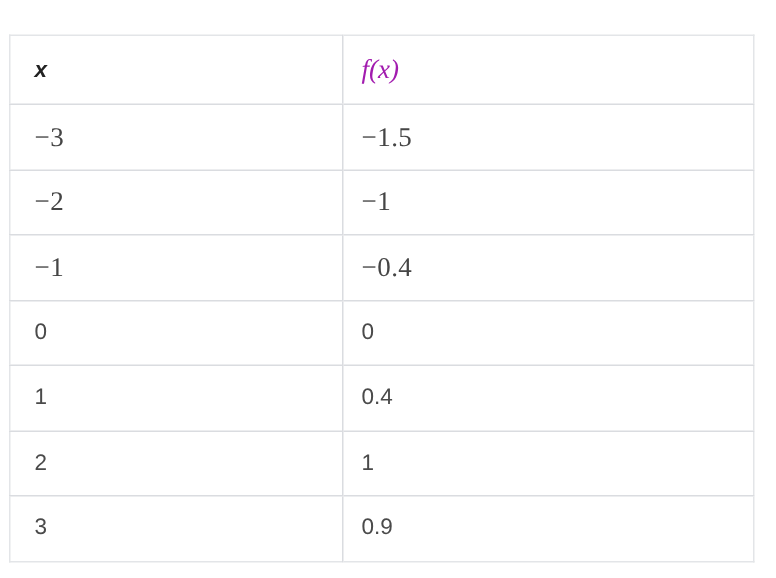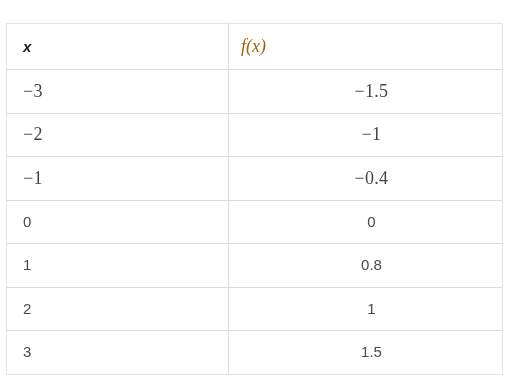--- a/index.html
+++ b/index.html
@@ -64,21 +64,20 @@
     height: 42.5px;
     padding: 0 0 0 16px;
     text-align: left;
     vertical-align: middle;
     border-top: 1px solid #dadce0;
     white-space: nowrap;
   }
 
   table.fn-table tbody td.fx-cell {
     padding-left: 12px;
-    text-align: center;
   }
 
   table.fn-table tbody tr:first-child td {
     border-top: none;
   }
 
   
   table.fn-table thead th.fx-head,
   table.fn-table tbody td.fx-cell {
     border-left: 1px solid #dadce0;
@@ -95,21 +94,21 @@
     color: #222222;
     letter-spacing: 0.2px;
   }
 
   
   .head-math {
     font-family: "Liberation Serif", serif;
     font-style: italic;
     font-weight: normal;
     font-size: 18px;
-    color: #a16207;
+    color: #a21caf;
     margin-top: 40px;
   }
 
   
   .num-serif {
     font-family: "Liberation Serif", serif;
     font-style: normal;
     font-size: 18px;
     color: #454545;
     letter-spacing: 0.3px;
@@ -161,27 +160,27 @@
           <tr>
             <td class="x-cell"><span class="num-serif">−1</span></td>
             <td class="fx-cell"><span class="num-serif">−0.4</span></td>
           </tr>
           <tr>
             <td class="x-cell"><span class="num-sans">0</span></td>
             <td class="fx-cell"><span class="num-sans">0</span></td>
           </tr>
           <tr>
             <td class="x-cell"><span class="num-sans">1</span></td>
-            <td class="fx-cell"><span class="num-sans">0.8</span></td>
+            <td class="fx-cell"><span class="num-sans">0.4</span></td>
           </tr>
           <tr>
             <td class="x-cell"><span class="num-sans">2</span></td>
             <td class="fx-cell"><span class="num-sans">1</span></td>
           </tr>
           <tr>
             <td class="x-cell"><span class="num-sans">3</span></td>
-            <td class="fx-cell"><span class="num-sans">1.5</span></td>
+            <td class="fx-cell"><span class="num-sans">0.9</span></td>
           </tr>
         </tbody>
     </table>
   </div>
 
 </div>
 
 </body></html>

